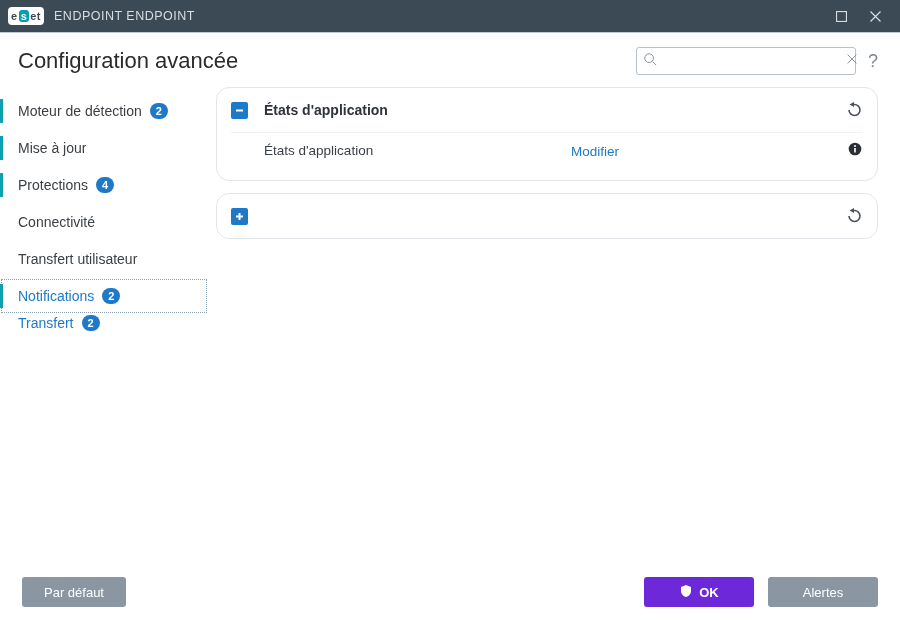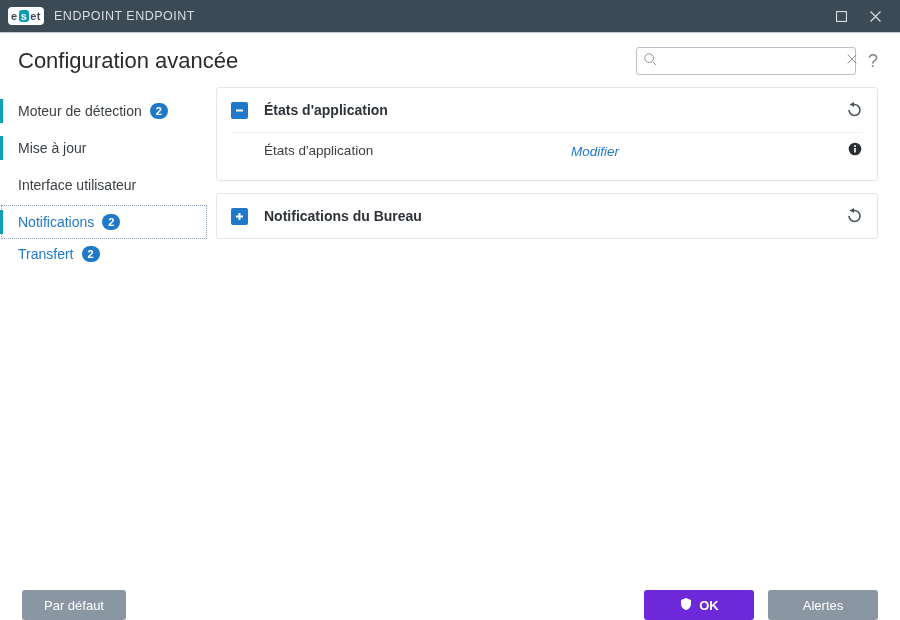--- a/index.html
+++ b/index.html
@@ -30,44 +30,44 @@
   .help-q { margin-left:12px; color:#7b858e; font-size:18px; cursor:pointer; }
 
   .body-row { flex:1; display:flex; padding:8px 22px 0 0; overflow:hidden; }
 
   
   .sidebar { width:216px; padding-top:8px; }
   .side-item { position:relative; display:flex; align-items:center; height:36px; padding-left:18px; font-size:14px; color:#3a3f44; cursor:pointer; margin-bottom:1px; }
   .side-item.accent::before { content:""; position:absolute; left:0; top:6px; bottom:6px; width:3px; background:#0e9fb0; }
   .side-item .label { }
   .badge { display:inline-flex; align-items:center; justify-content:center; min-width:18px; height:16px; padding:0 5px; margin-left:8px; border-radius:8px; background:#1f79c9; color:#fff; font-size:11px; font-weight:600; }
-  .side-sub { display:flex; align-items:center; height:26px; padding-left:18px; font-size:14px; color:#1f79c9; cursor:pointer; }
+  .side-sub { display:flex; align-items:flex-start; height:26px; padding-left:18px; font-size:14px; color:#1f79c9; cursor:pointer; }
   .side-sub .badge { background:#1f79c9; }
   .side-item.selected { color:#1f79c9; outline:1px dotted #8aa1b5; outline-offset:-2px; margin-right:8px;text-align:center; }
 
   
   .content { flex:1; padding-top:2px; }
-  .panel { border:1px solid #e2e6ea; border-radius:3px; margin-bottom:12px; background:#fff; }
+  .panel { border:1px solid #e2e6ea; border-radius:13px; margin-bottom:12px; background:#fff; }
   .panel-header { display:flex; align-items:center; height:44px; padding:0 14px; cursor:pointer; }
   .toggle-box { width:17px; height:17px; background:#1f79c9; border-radius:2px; display:flex; align-items:center; justify-content:center; margin-right:16px; }
   .toggle-box svg { stroke:#fff; stroke-width:2; }
   .panel-title { font-size:14px; color:#2e333a; font-weight:600; }
   .panel-header .spacer { flex:1; }
   .undo-ico { width:18px; height:18px; cursor:pointer; }
   .undo-ico svg { stroke:#4b545c; fill:none; stroke-width:1.6; }
   .panel-body { padding:0 14px 12px 14px; }
   .row { display:flex; align-items:center; height:36px; border-top:1px solid #f0f2f4; }
   .row .k { flex:0 0 340px; padding-left:33px; font-size:13.5px; color:#3a3f44; }
   .row .v { flex:1; }
-  .row .v a { color:#1f79c9; text-decoration:none; font-size:13.5px; cursor:pointer;font-style:italic; }
+  .row .v a { color:#1f79c9; text-decoration:none; font-size:13.5px; cursor:pointer; }
   .row .info-ico { width:16px; text-align:center; color:#111; font-weight:700; }
   .row .info-ico svg { width:14px; height:14px; }
 
   
-  .footer { height:56px; padding:0 22px; display:flex; align-items:flex-end; gap:14px; }
+  .footer { height:56px; padding:0 22px; display:flex; align-items:center; gap:14px; }
   .btn { height:30px; padding:0 22px; border-radius:3px; font-size:13px; display:inline-flex; align-items:center; justify-content:center; cursor:pointer; user-select:none; }
   .btn-default { background:#8a96a2; color:#fff; }
   .btn-ok { background:#6d28d9; color:#fff; font-weight:600; min-width:110px; gap:6px; }
   .btn-ok svg { width:14px; height:14px; fill:#fff; }
   .btn-cancel { background:#8a96a2; color:#fff; min-width:110px; }
   .footer .spacer { flex:1; }
 </style>
 </head>
 <body>
 
@@ -117,22 +117,29 @@
   <div class="body-row">
 
     <div class="sidebar">
       <div class="side-item accent">
         <span class="label">Moteur de détection</span>
         <span class="badge">2</span>
       </div>
       <div class="side-item accent">
         <span class="label">Mise à jour</span>
       </div>
+      <div class="side-item accent">
+        <span class="label">Protections</span>
+        <span class="badge">4</span>
+      </div>
       <div class="side-item">
-        <span class="label">Interface utilisateur</span>
+        <span class="label">Connectivité</span>
+      </div>
+      <div class="side-item">
+        <span class="label">Transfert utilisateur</span>
       </div>
       <div class="side-item accent selected">
         <span class="label">Notifications</span>
         <span class="badge">2</span>
       </div>
       <div class="side-sub">
         <span>Transfert</span>
         <span class="badge">2</span>
       </div>
     </div>
@@ -170,21 +177,20 @@
         </div>
       </div>
 
       <div class="panel">
         <div class="panel-header">
           <span class="toggle-box">
             <svg width="11" height="11" viewBox="0 0 11 11">
                 <path d="M2 5.5 H9 M5.5 2 V9"></path>
               </svg>
           </span>
-          <span class="panel-title">Notifications du Bureau</span>
           <div class="spacer"></div>
           <span class="undo-ico">
             <svg viewBox="0 0 18 18">
                 <path d="M4 9 A5.5 5.5 0 1 0 9 3.5"></path>
                 <path d="M9 1 L9 6 L4.5 3.5 Z" fill="#4b545c" stroke="none"></path>
               </svg>
           </span>
         </div>
       </div>
 

